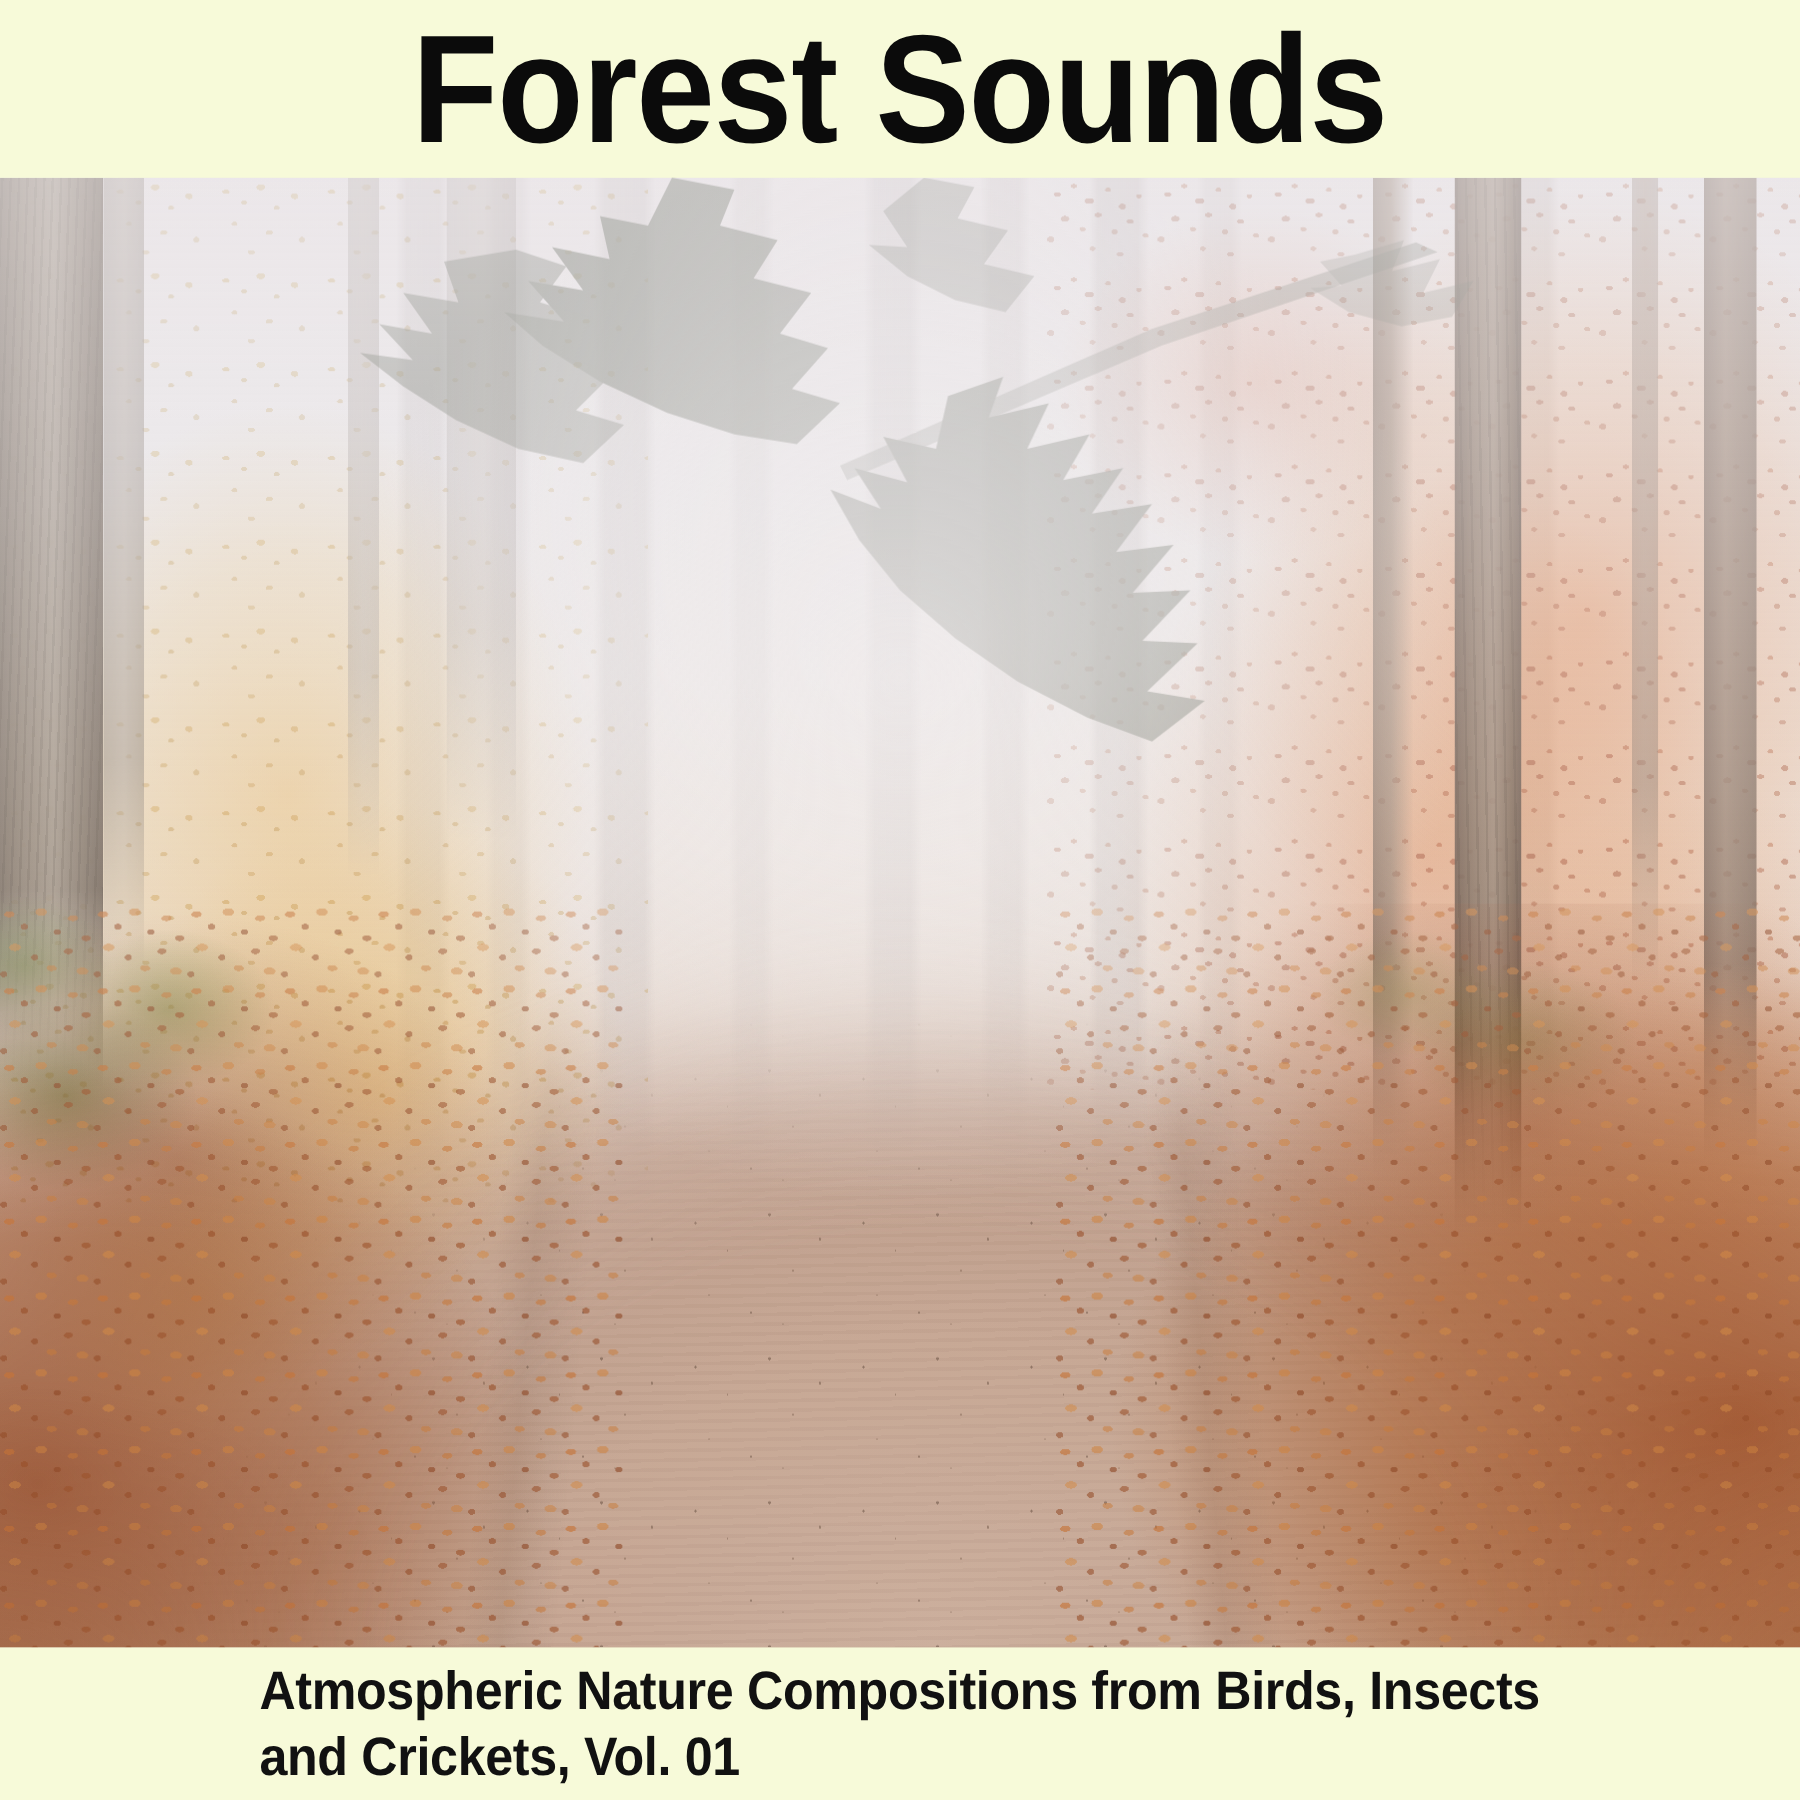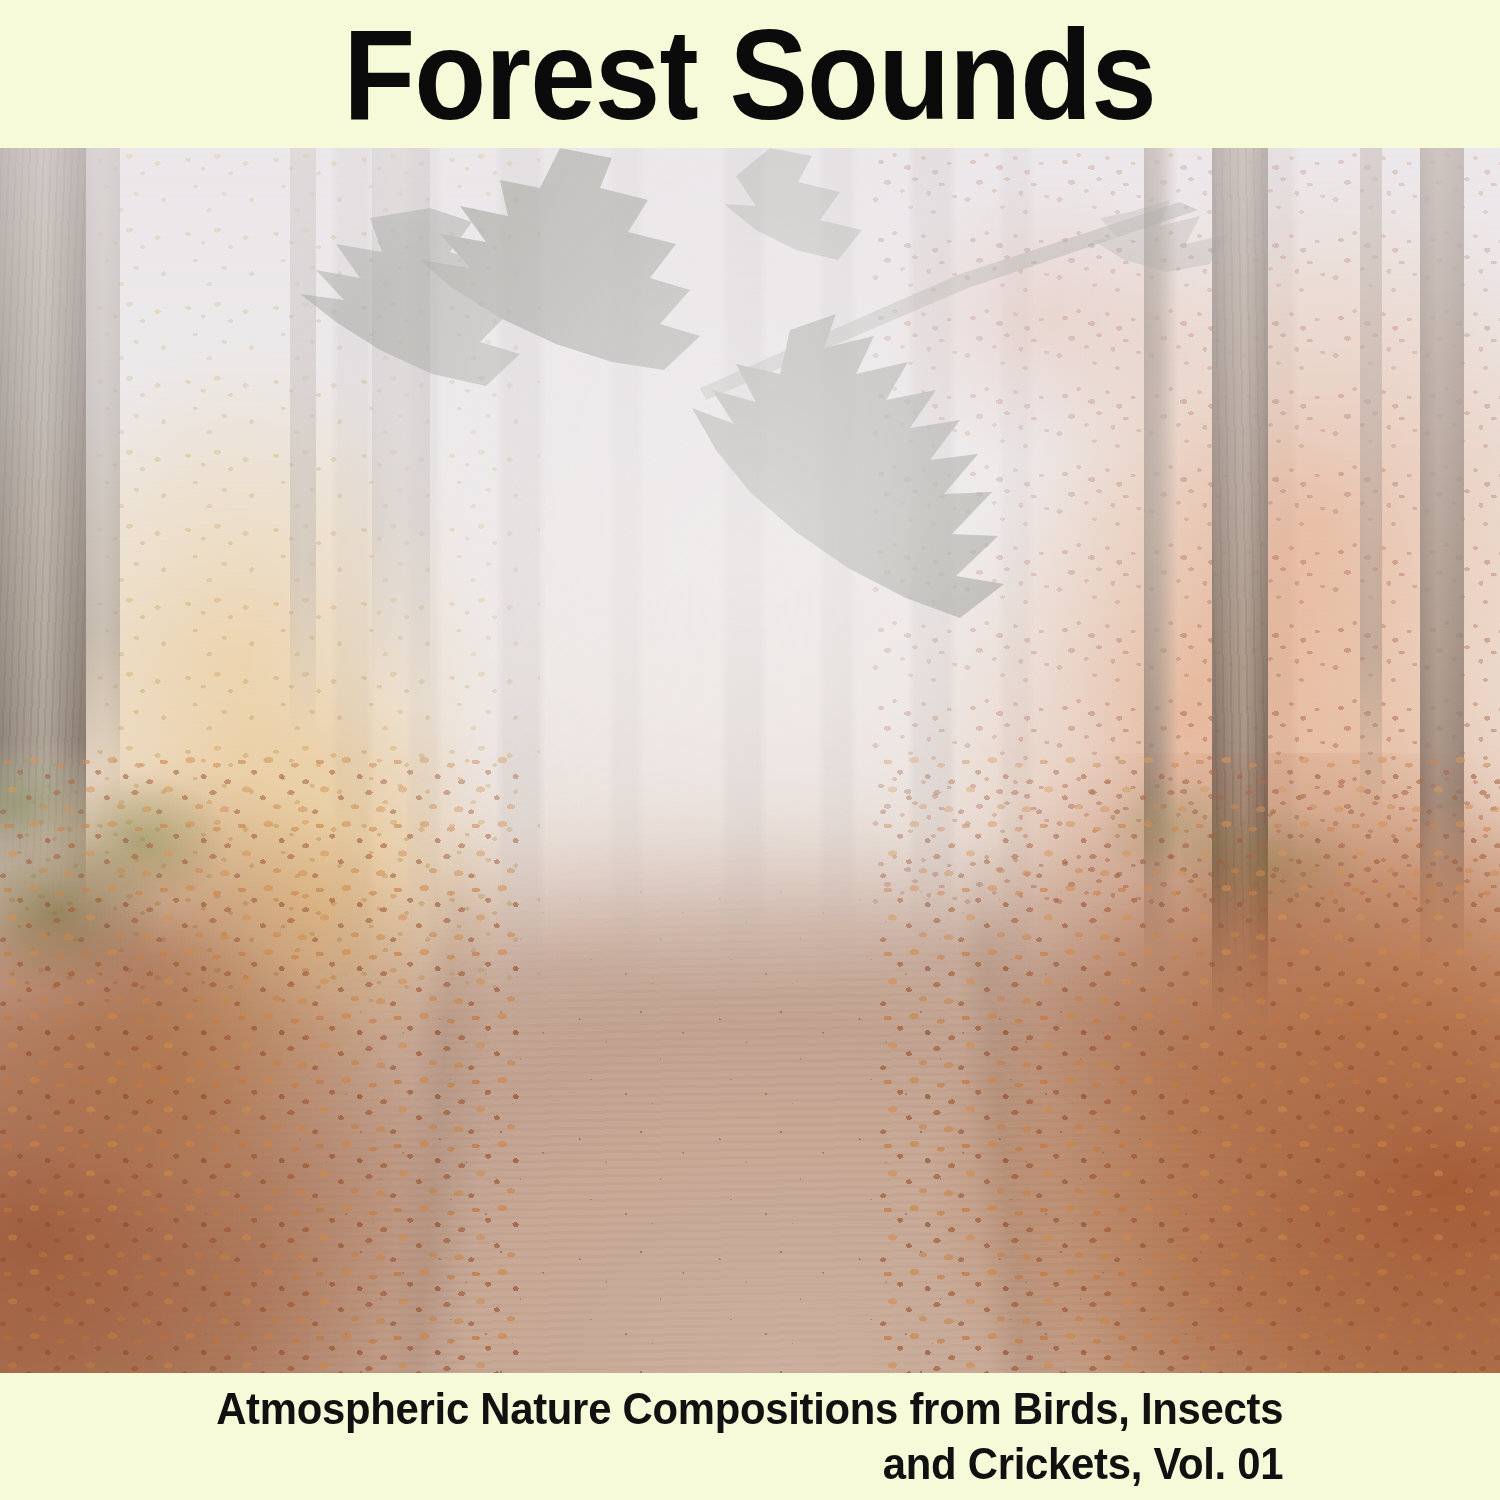--- a/index.html
+++ b/index.html
@@ -19,21 +19,21 @@
   
   .band {
     position: absolute;
     left: 0;
     width: 100%;
     background: #F7FAD9;
     z-index: 40;
     display: flex;
     align-items: center;
     justify-content: center;
-    text-align: right;
+    text-align: left;
   }
   #band-top   { top: 0;    height: 148px; }
   #band-bottom{ bottom: 0; height: 127px; flex-direction: column; }
 
   #album-title {
     font-family: "Liberation Sans", sans-serif;
     font-weight: 700;
     font-size: 128px;
     line-height: 0.95;
     letter-spacing: -1px;

